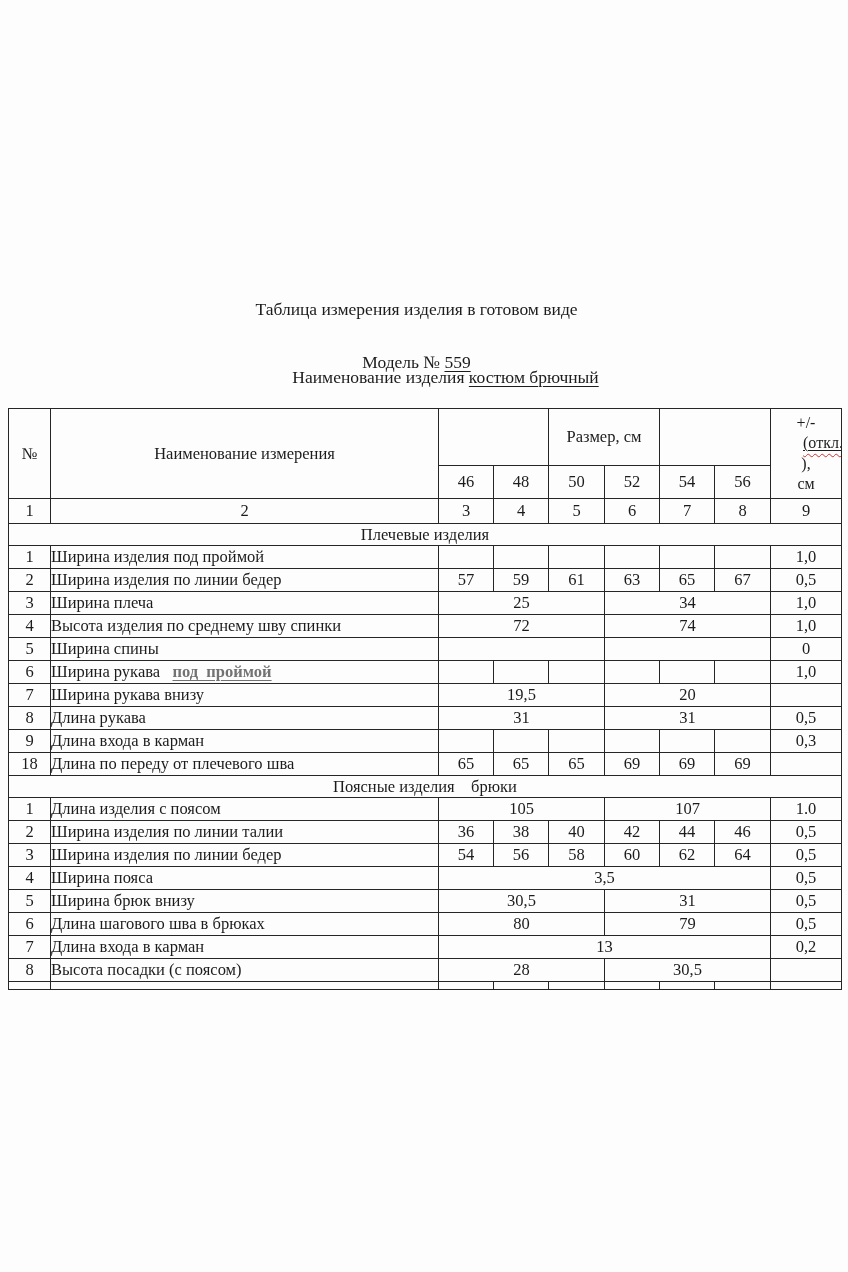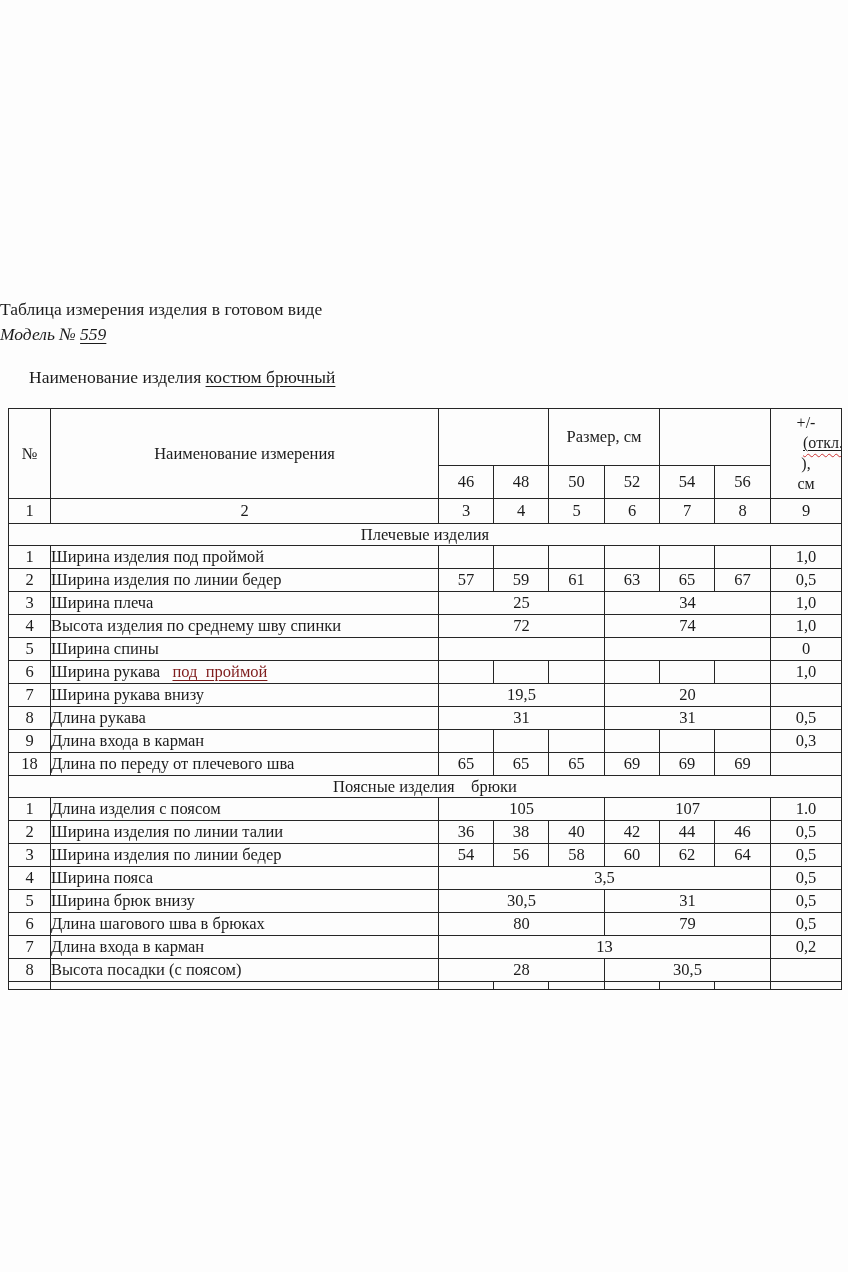--- a/index.html
+++ b/index.html
@@ -2,23 +2,23 @@
 <html><head>
 <meta charset="utf-8">
 <style>
   html,body { margin:0; padding:0; }
   body {
     width:848px; height:1272px; position:relative;
     background:#fdfdfd; color:#1c1c1c;
     font-family:"Liberation Serif", serif;
     overflow:hidden;
   }
-  .titleline { position:absolute; left:0; width:833px; font-size:17.5px; white-space:pre; }
+  .titleline { position:absolute; left:0; width:833px; text-align:center; font-size:17.5px; white-space:pre; }
   #doc-title   { top:299px; }
-  #model-line  { top:324px;font-style:italic; }
+  #model-line  { top:352px; }
   #product-line{ top:367px;padding-left:29px; }
   .u { text-decoration:underline; text-decoration-thickness:1.2px; text-underline-offset:2.5px; }
 
   table#mtable {
     position:absolute; left:8px; top:408px; width:833px;
     border-collapse:collapse; table-layout:fixed;
     font-size:16.5px; color:#1c1c1c;
   }
   #mtable td { border:1.8px solid #262626; padding:0; vertical-align:middle; overflow:hidden; }
   .c    { text-align:center; }
@@ -32,21 +32,21 @@
   td.section { white-space:pre; }
   tr.stub { height:8px; }
   tr.stub td { border-bottom:none; border-top:2.4px solid #141414; }
 
   .nohead   { vertical-align:top; padding-top:4px; }
   .tolhead  { vertical-align:top; line-height:1.28; font-size:16px; padding-top:1px; }
 
   .u-solid    { text-decoration:underline; text-decoration-thickness:1.1px; text-underline-offset:2px;margin-left:32px; }
   .u-wavy-red { text-decoration:underline wavy #cc3333; text-decoration-thickness:1px; text-underline-offset:5px; }
 
-  .blue-edit { color:#7f1d1d; text-decoration:underline; text-decoration-thickness:1.2px; text-underline-offset:2.5px; white-space:pre; }
+  .blue-edit { color:#737373; text-decoration:underline; text-decoration-thickness:1.2px; text-underline-offset:2.5px; white-space:pre;font-weight:bold; }
   .wavy-teal { text-decoration:underline wavy #2e9d9d; text-decoration-thickness:1px; text-underline-offset:5.5px; white-space:pre; }
 </style>
 </head>
 <body>
 
 <div id="doc-title" class="titleline">Таблица измерения изделия в готовом виде</div>
 
 <div id="model-line" class="titleline"><span>Модель № </span><span class="u">559</span></div>
 
 <div id="product-line" class="titleline"><span>Наименование изделия </span><span class="u">костюм брючный</span></div>

